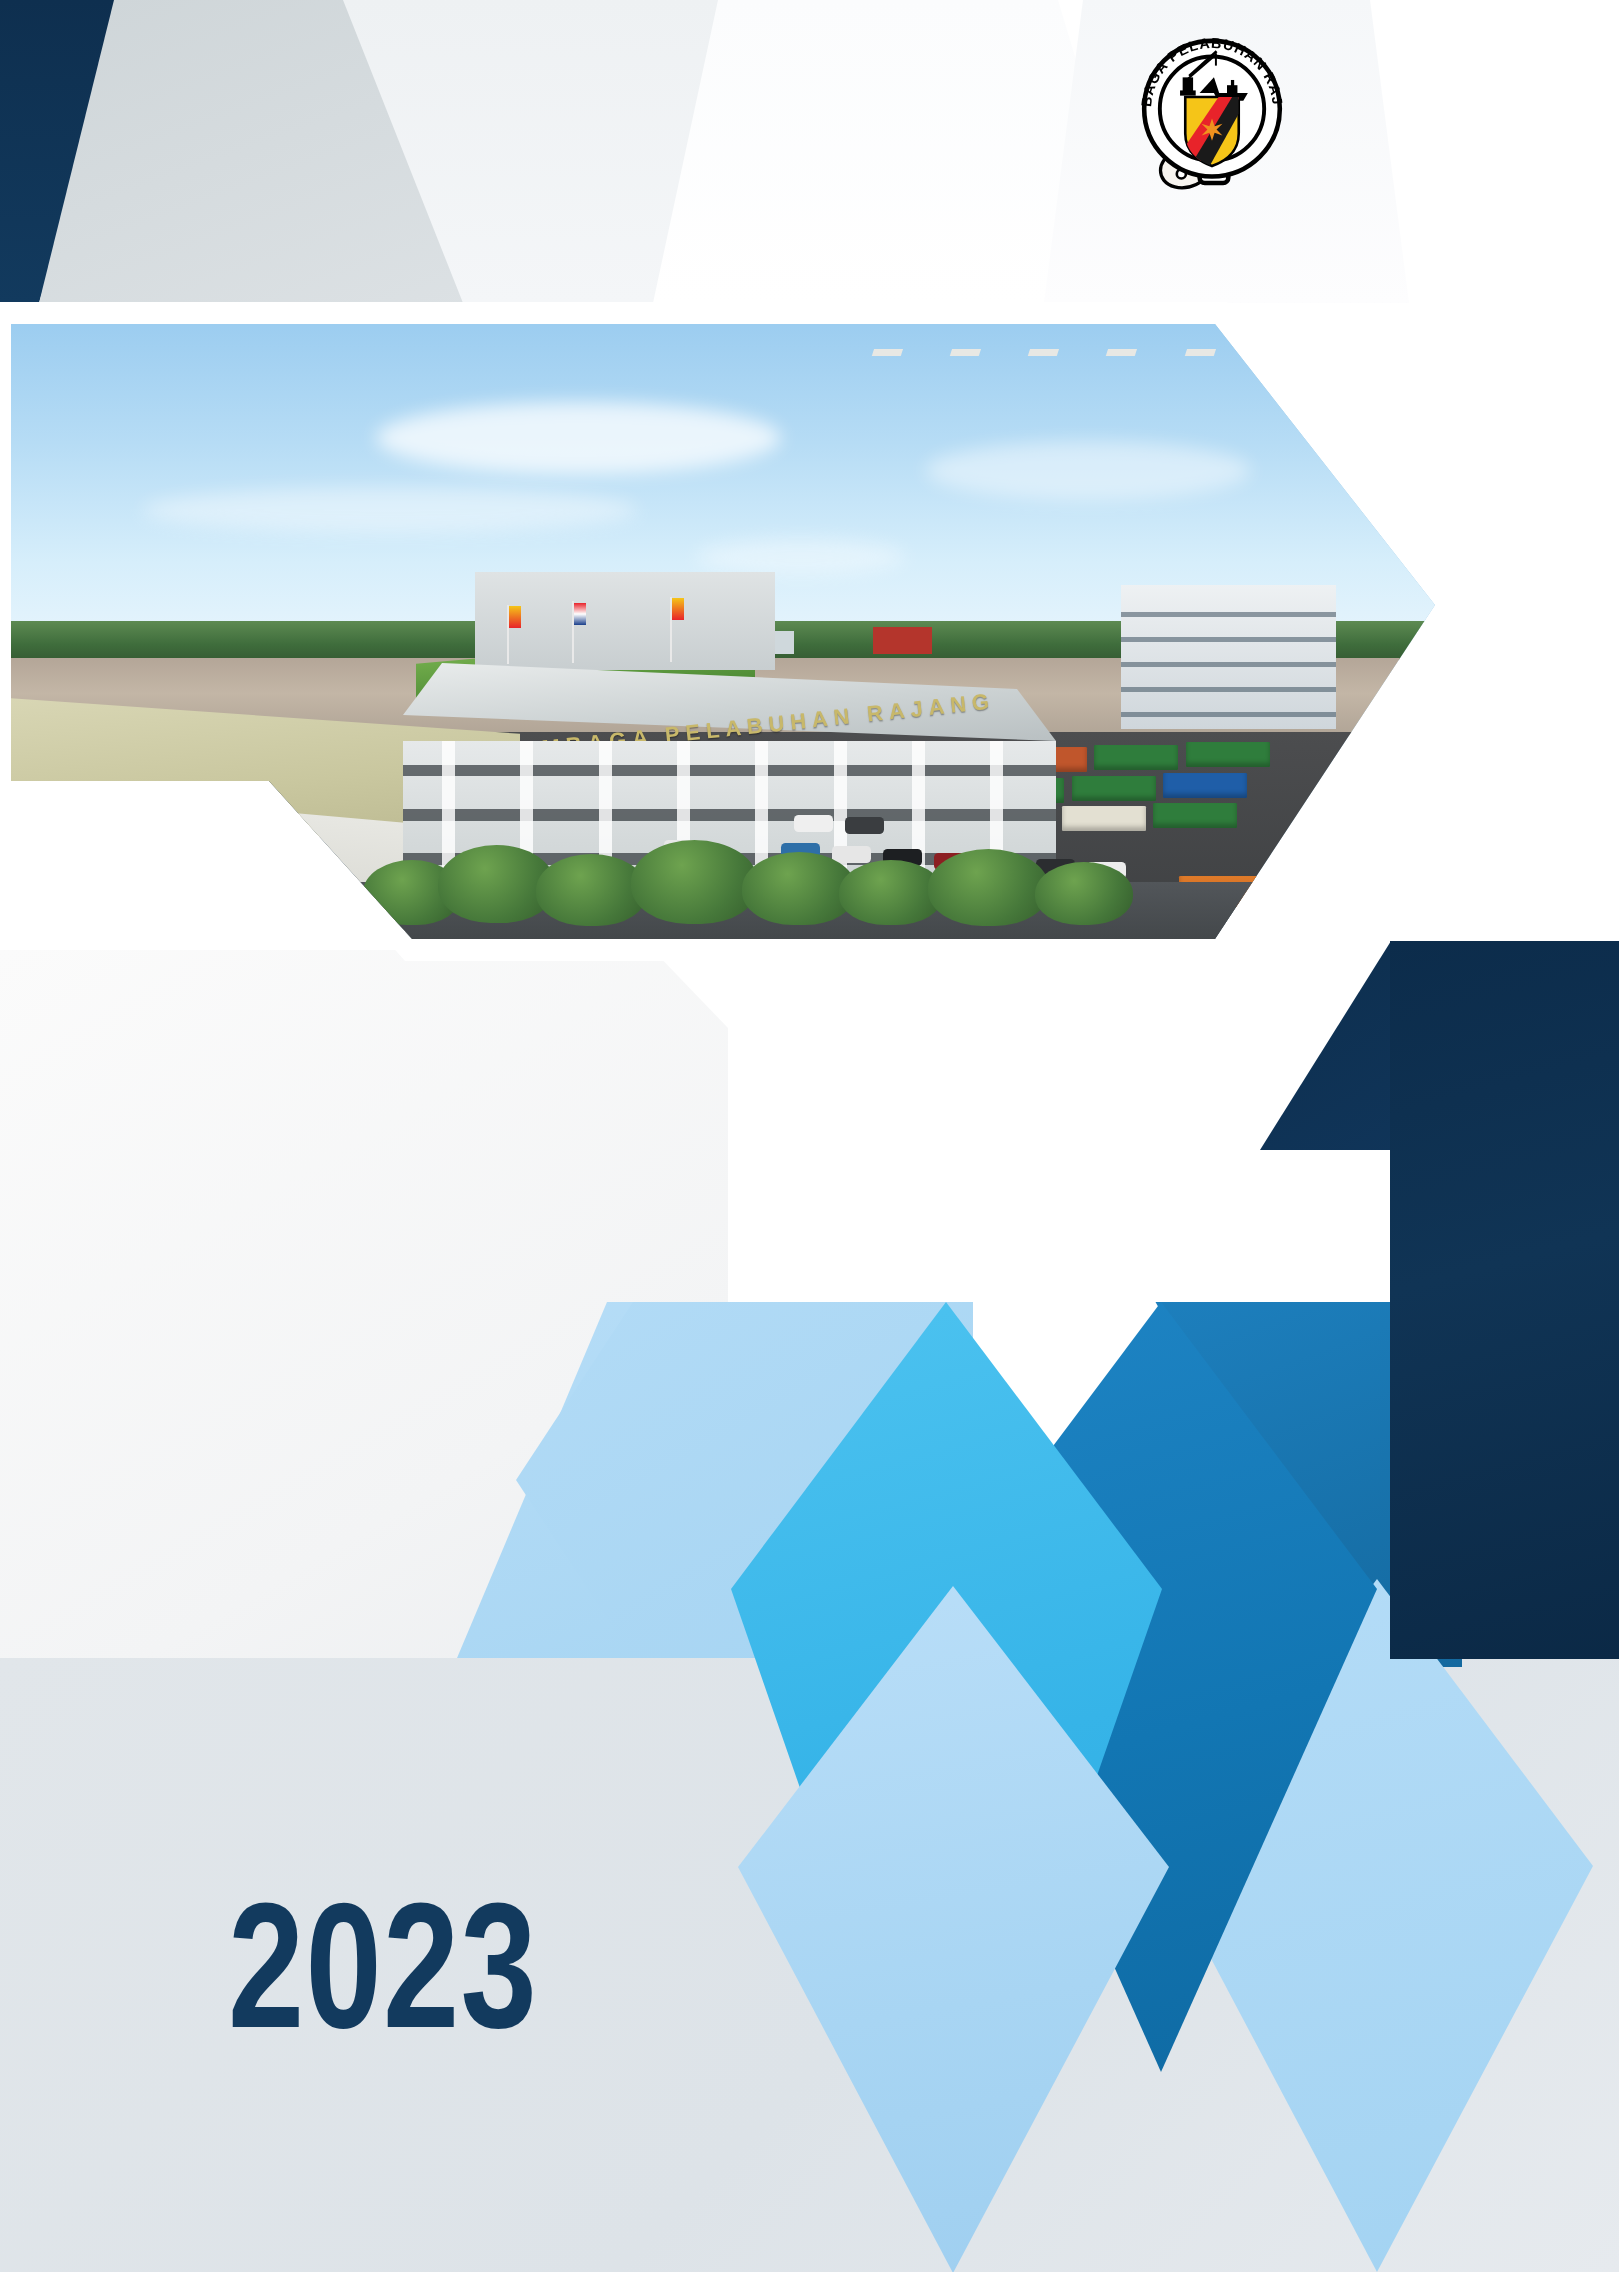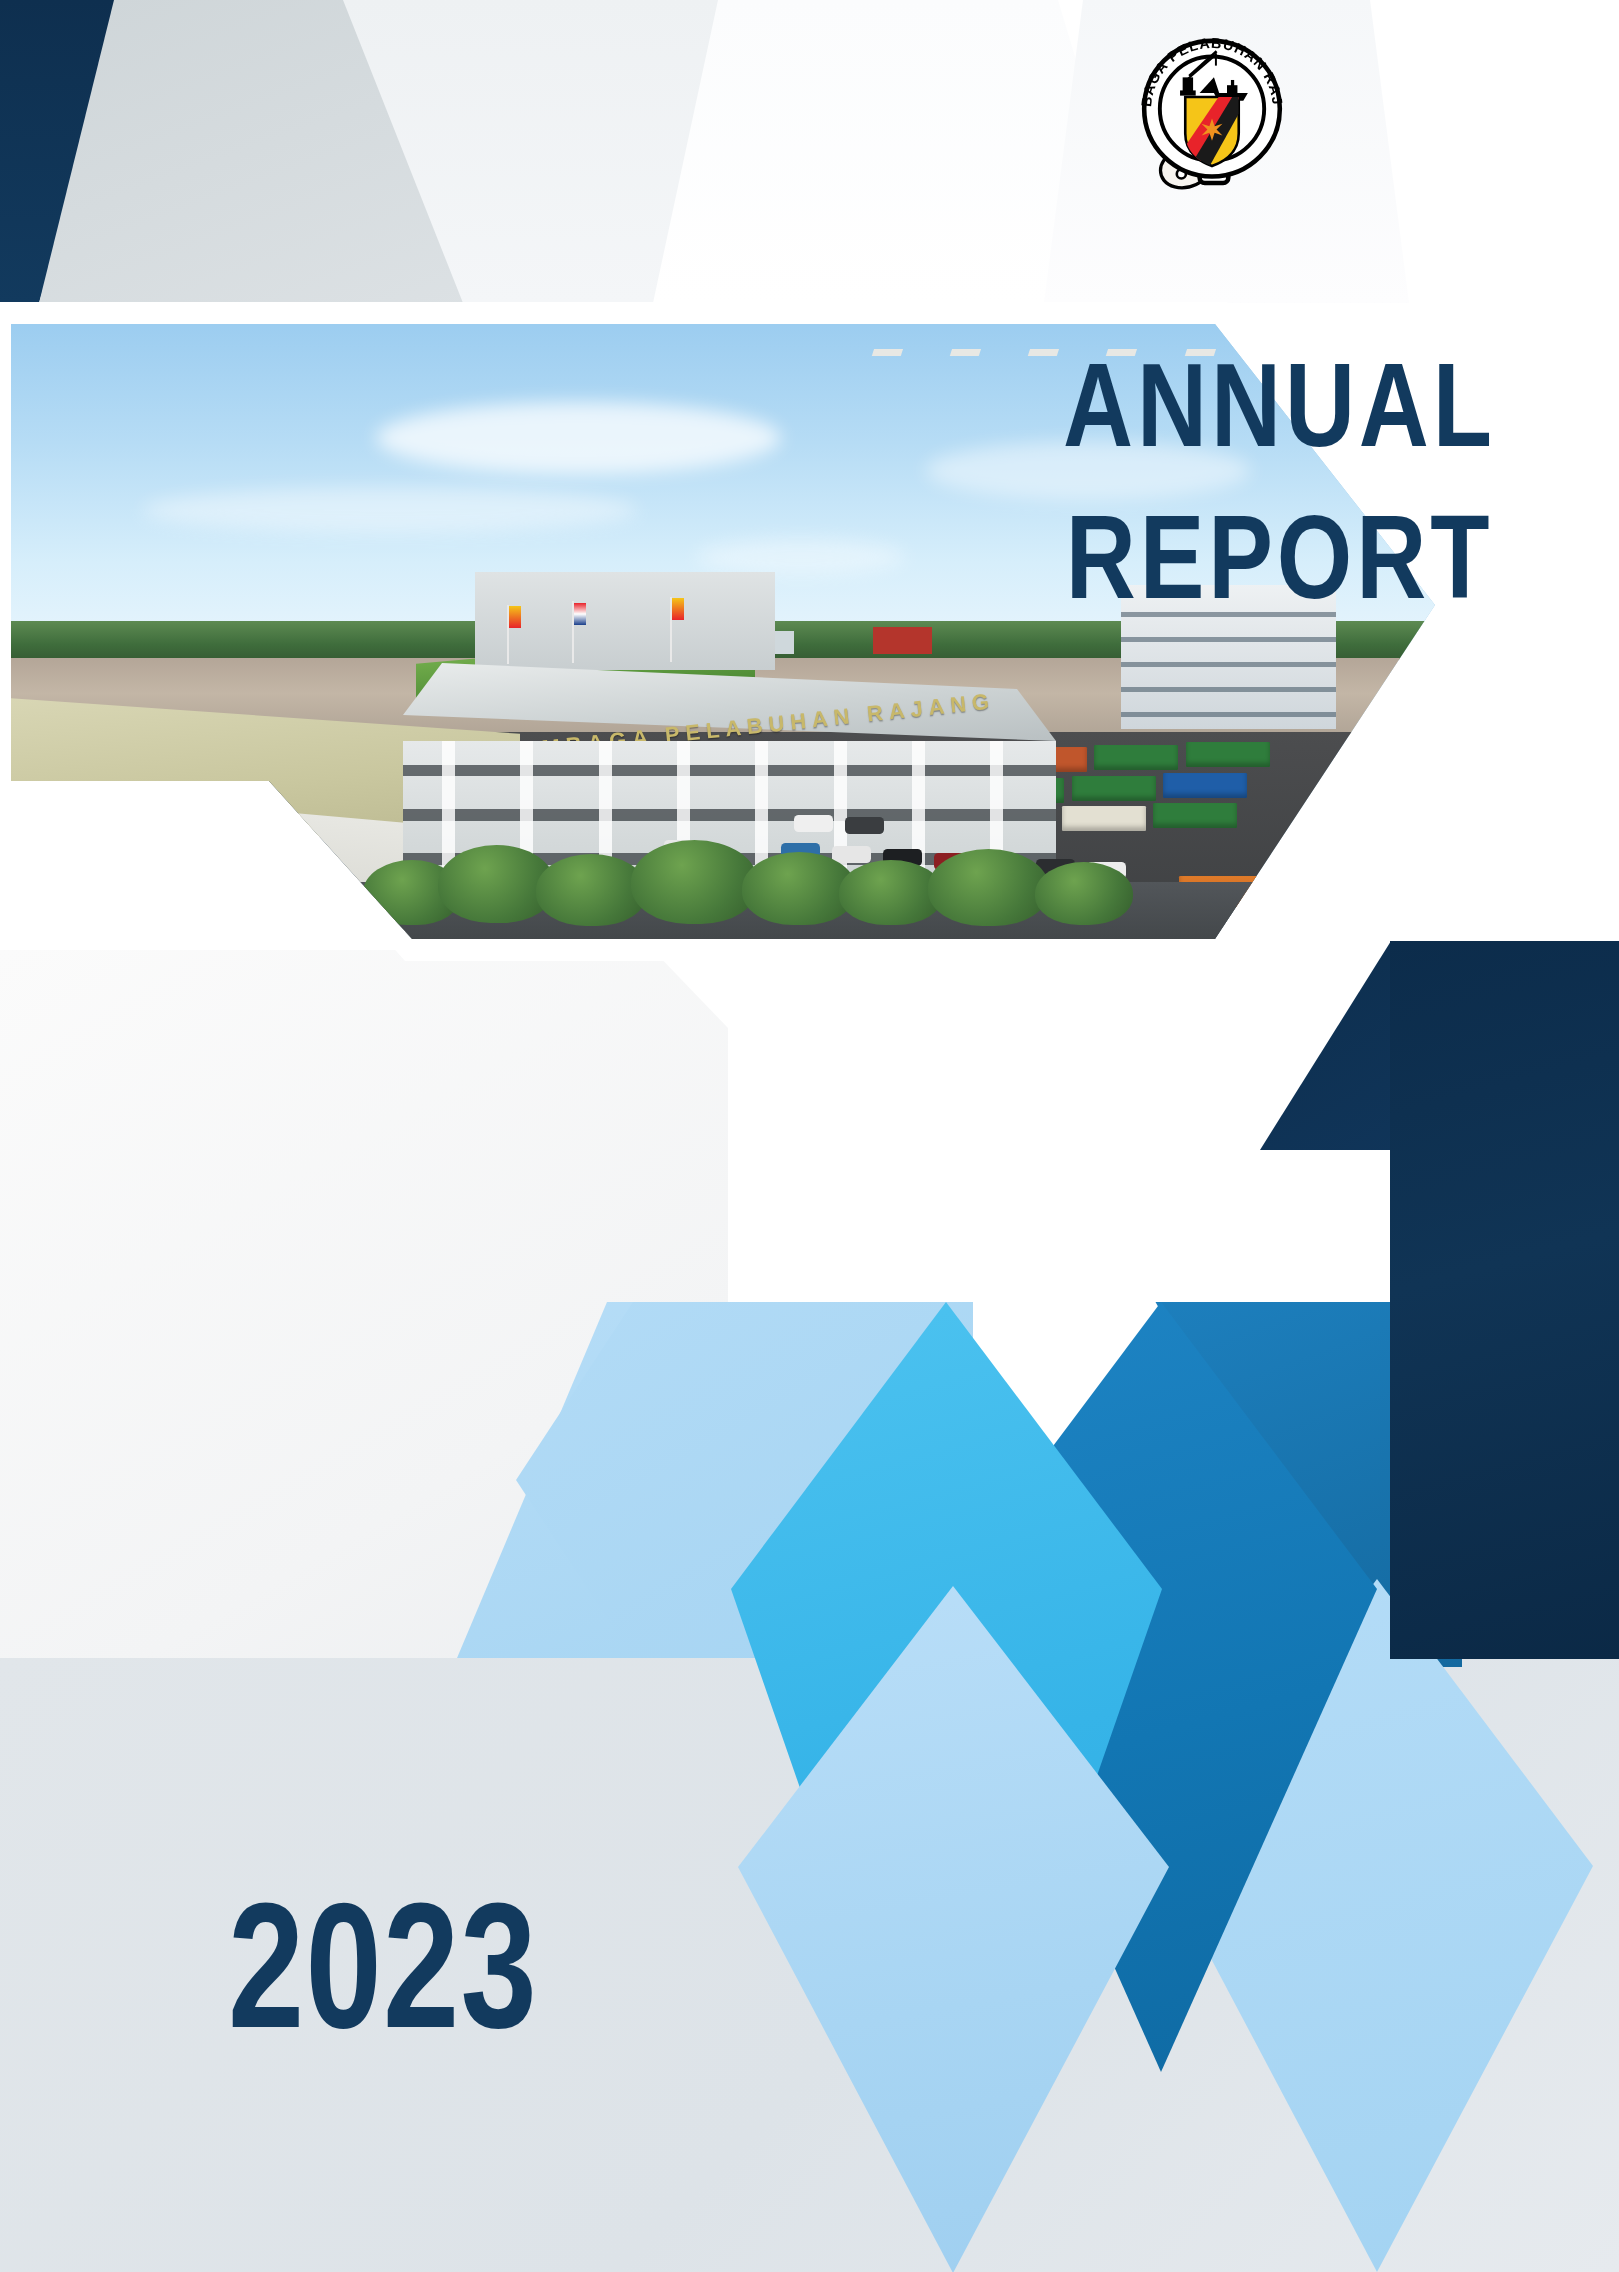--- a/index.html
+++ b/index.html
@@ -399,21 +399,17 @@
         <polygon points="64,200 132,100 164,100 96,212" fill="#e8232a"></polygon>
         <polygon points="84,212 152,100 176,100 108,222" fill="#1a1a1a"></polygon>
       </g>
 
       <g transform="translate(115,160)">
         <polygon fill="#f0921e" points="0,-17 4,-5 16,-9 7,0 16,9 4,5 0,17 -4,5 -16,9 -7,0 -16,-9 -4,-5"></polygon>
       </g>
     </svg>
   </div>
 
-  <div class="shape title-block">
-    <div class="title-line l1">ANNUAL</div>
-    <div class="title-line l2">REPORT</div>
-  </div>
 
   <div class="shape year">2023</div>
 
 </div>
 
 
 </body></html>

